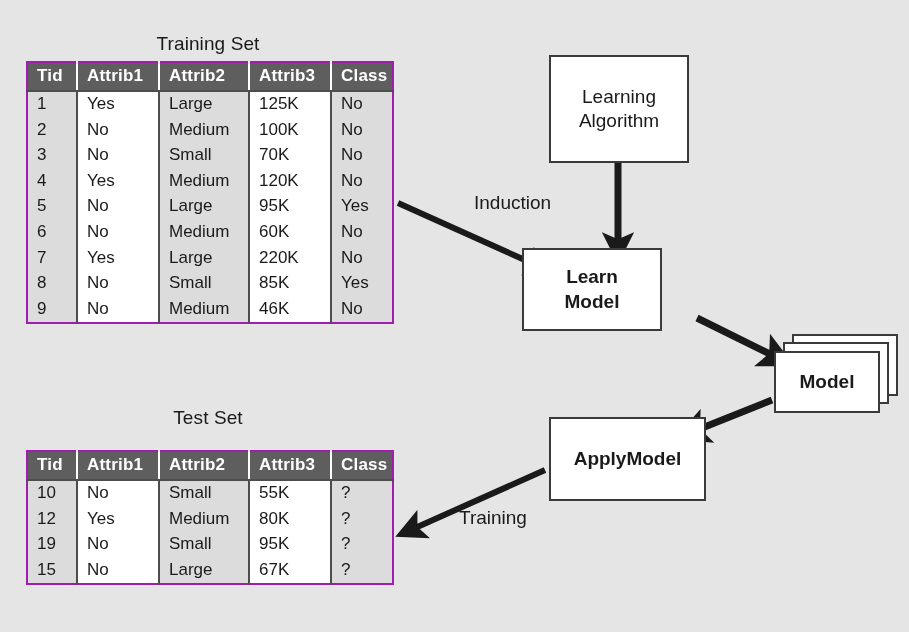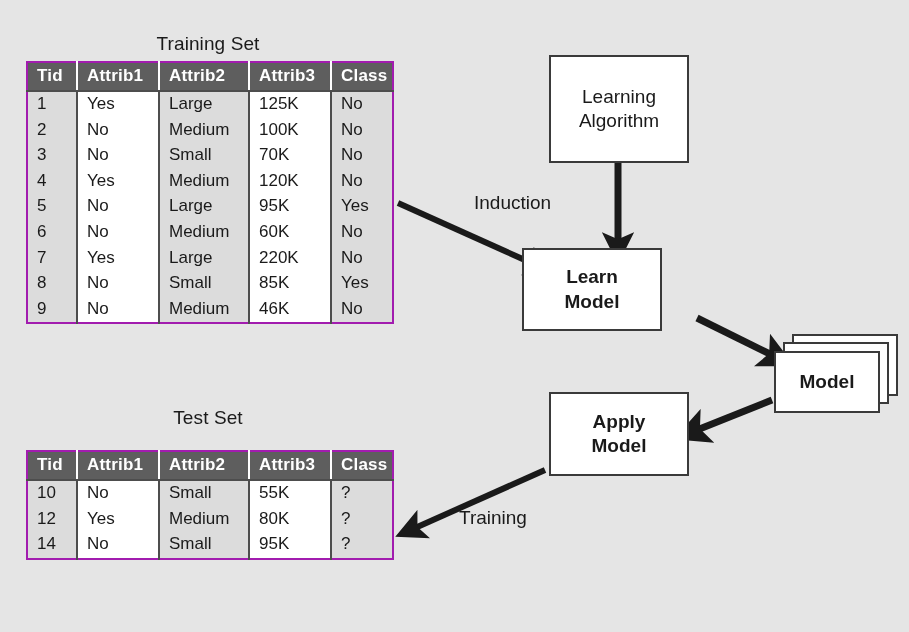--- a/index.html
+++ b/index.html
@@ -233,24 +233,31 @@
           <td class="shade">?</td>
         </tr>
         <tr>
           <td class="shade">12</td>
           <td>Yes</td>
           <td class="shade">Medium</td>
           <td>80K</td>
           <td class="shade">?</td>
         </tr>
         <tr>
-          <td class="shade">14</td>
+          <td class="shade">19</td>
           <td>No</td>
           <td class="shade">Small</td>
           <td>95K</td>
+          <td class="shade">?</td>
+        </tr>
+        <tr>
+          <td class="shade">15</td>
+          <td>No</td>
+          <td class="shade">Large</td>
+          <td>67K</td>
           <td class="shade">?</td>
         </tr>
       </tbody>
   </table>
 
   <svg class="arrows" viewBox="0 0 909 632" xmlns="http://www.w3.org/2000/svg">
     <defs>
       <marker id="ah" markerWidth="5.2" markerHeight="5.2" refX="1.6" refY="2.6" orient="auto" markerUnits="strokeWidth">
         <path d="M0,0 L5.2,2.6 L0,5.2 L1.15,2.6 z" fill="#1a1a1a"></path>
       </marker>
@@ -273,21 +280,21 @@
   <div class="proc-box" style="left:549px; top:55px; width:140px; height:108px; flex-direction:column;">
     <span>Learning</span>
     <span>Algorithm</span>
   </div>
 
   <div class="proc-box bold" style="left:522px; top:248px; width:140px; height:83px; flex-direction:column;">
     <span>Learn</span>
     <span>Model</span>
   </div>
 
-  <div class="proc-box bold" style="left:549px; top:392px; width:140px; height:84px; flex-direction:column;">
+  <div class="proc-box bold" style="left:549px; top:417px; width:157px; height:84px; flex-direction:row;">
     <span>Apply</span>
     <span>Model</span>
   </div>
 
   <div class="model-stack" style="left:770px; top:334px; width:130px; height:88px;">
     <div class="model-card" style="left:22px; top:0px; width:106px; height:62px;"></div>
     <div class="model-card" style="left:13px; top:8px; width:106px; height:62px;"></div>
     <div class="model-card front" style="left:4px; top:17px; width:106px; height:62px;">
       <span>Model</span>
     </div>

